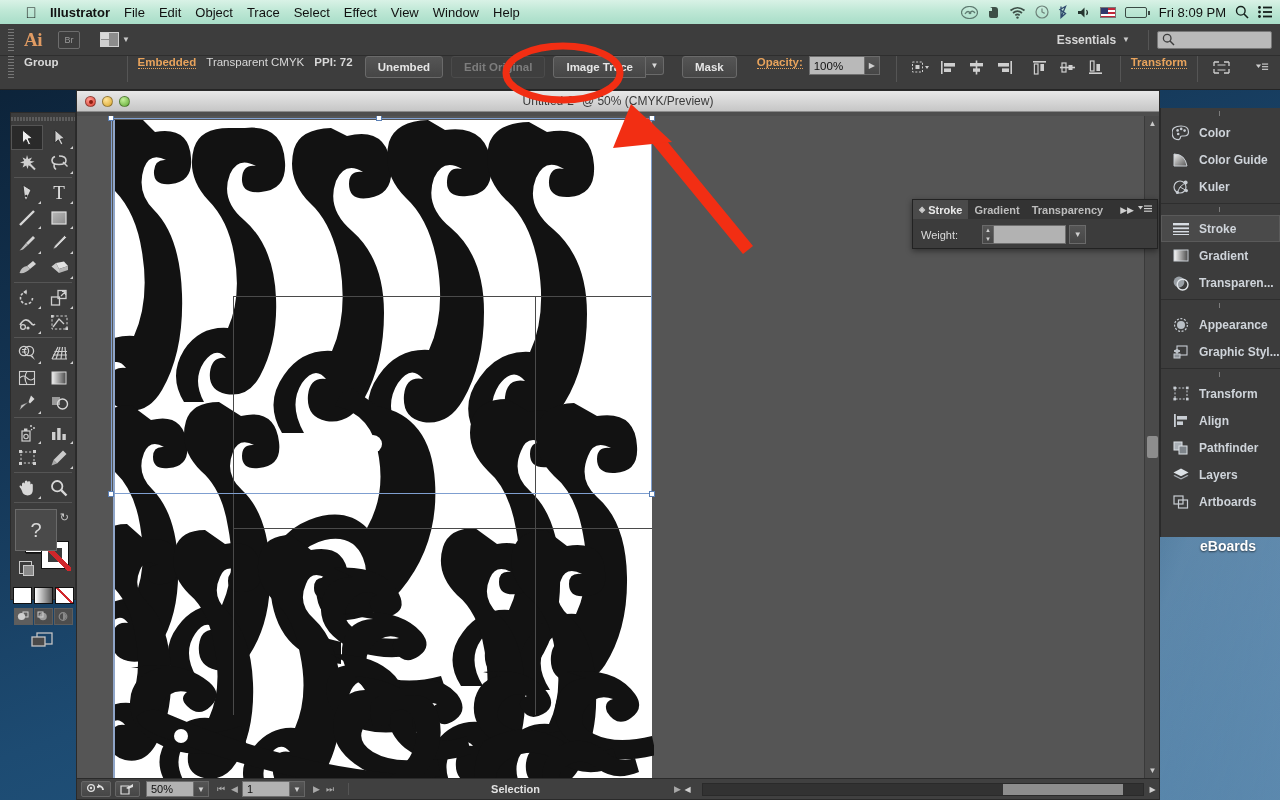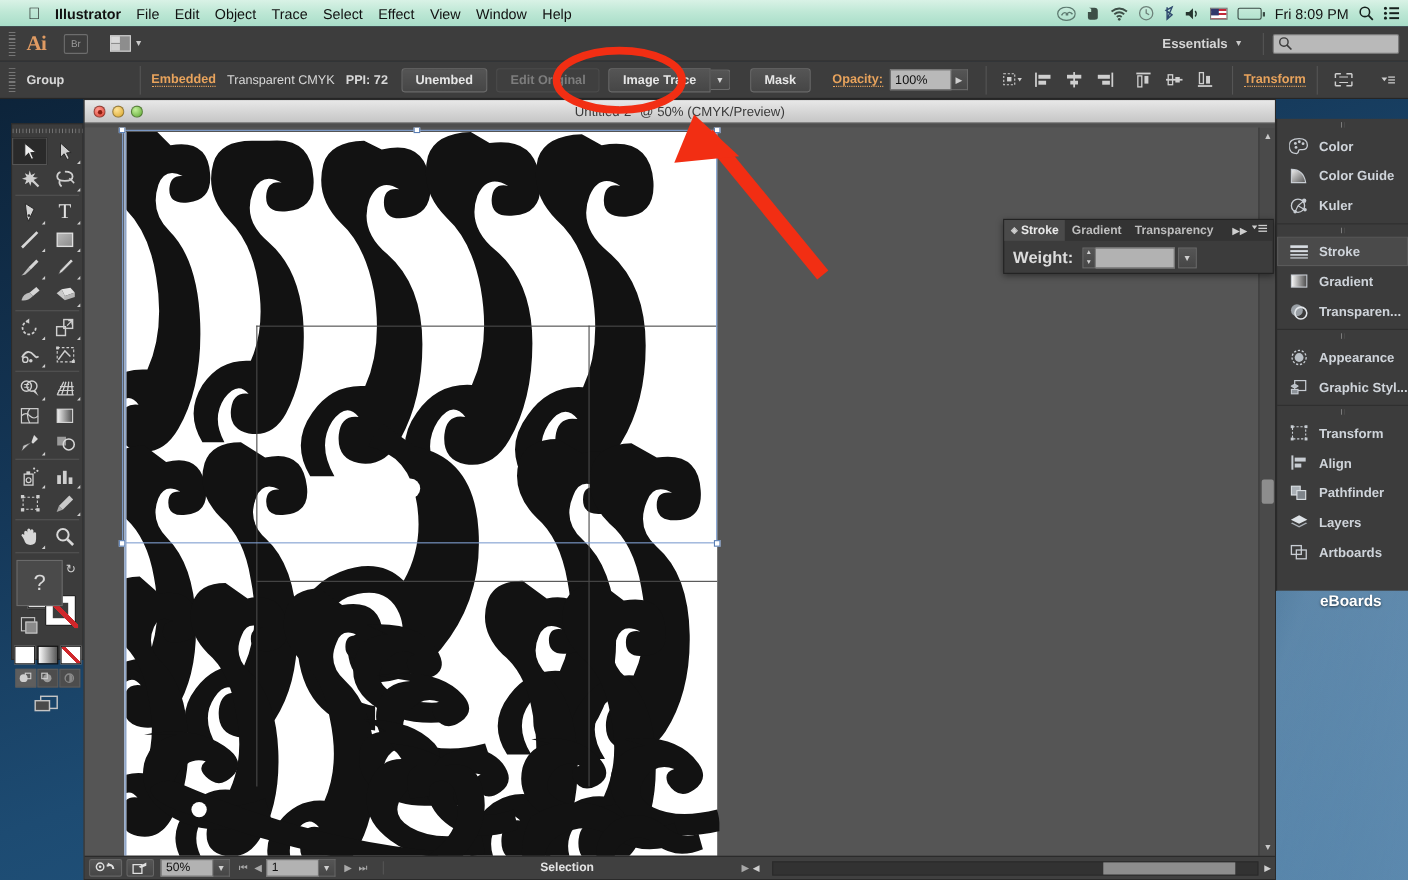--- a/index.html
+++ b/index.html
@@ -133,21 +133,21 @@
   .search-box {
     width: 115px; height: 18px; background: #b9b9b9; border: 1px solid #777;
     border-radius: 2px; display: flex; align-items: center; padding-left: 4px;
   }
   .search-box svg { display:block; }
 
   
   .ctrl-bar {
     position: absolute; left: 0; top: 56px; width: 1280px; height: 34px;
     background: #3d3d3d; border-bottom: 1px solid #252525;
-    display: flex; align-items: center; font-size: 11.5px; color: #d8d8d8;
+    display: flex; align-items: flex-start; font-size: 11.5px; color: #d8d8d8;
   }
   .ctrl-bar .vsep { width:1px; height:26px; background:#555; margin: 0 10px; }
   .label-group { font-weight: bold; margin-left: 4px; }
   .link-orange {
     color: #e8a35c; font-weight: bold;
     border-bottom: 1px dotted #e8a35c; cursor: pointer;
   }
   .btn3d {
     background: linear-gradient(180deg,#555,#464646);
     border: 1px solid #6a6a6a; border-radius: 3px;
@@ -345,21 +345,21 @@
   .sp-tab {
     font-size: 11px; font-weight: bold; color: #bdbdbd;
     padding: 0 6px; height: 19px; display: flex; align-items: center; white-space: nowrap;
   }
   .sp-tab.active { background: #4a4a4a; color: #e8e8e8; }
   .sp-tab .diamond { font-size: 8px; margin-right: 3px; color: #cfcfcf; }
   .sp-tab-spacer { flex: 1; }
   .sp-chevrons { color:#cfcfcf; font-size: 9px; padding-right: 4px; }
   .sp-menu { color:#cfcfcf; font-size: 10px; padding-right: 5px; }
   .sp-body { display:flex; align-items:center; padding: 6px 0 0 8px; }
-  .sp-label { font-size: 15px; font-weight: bold; color: #dcdcdc; margin-right: 8px; }
+  .sp-label { font-size: 11px; font-weight: normal; color: #dcdcdc; margin-right: 24px; }
   .sp-steps {
     width: 12px; height: 19px; display:flex; flex-direction: column;
     background: linear-gradient(180deg,#555,#464646); border: 1px solid #6a6a6a;
   }
   .sp-steps span {
     flex: 1; display:flex; align-items:center; justify-content:center; font-size: 6px; color:#cfcfcf;
   }
   .sp-input { width: 72px; height: 19px; background: #b2b2b2; border: 1px solid #6f6f6f; border-left: none; }
   .sp-caret {
     width: 17px; height: 19px; background: linear-gradient(180deg,#555,#464646);

